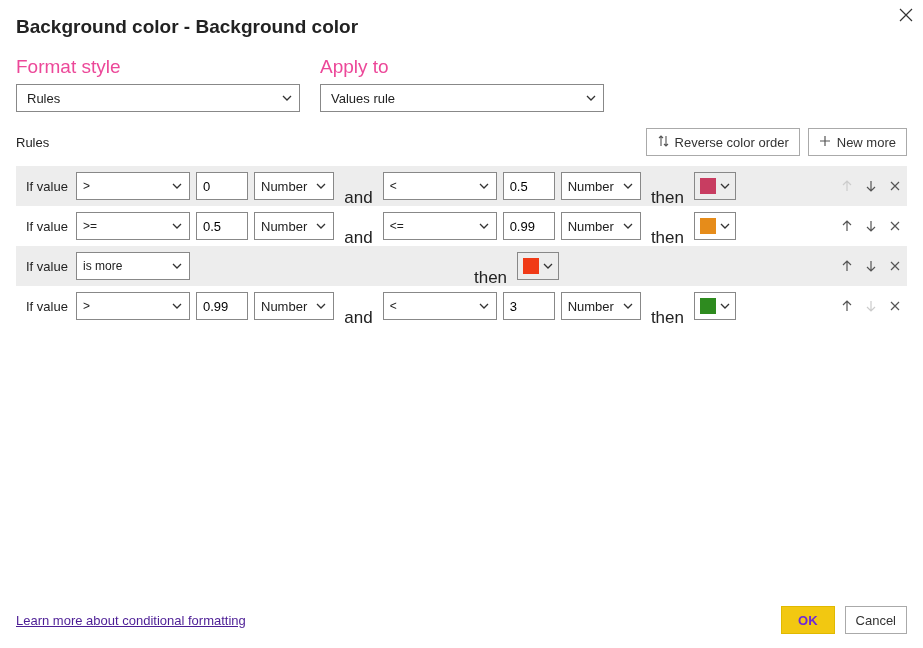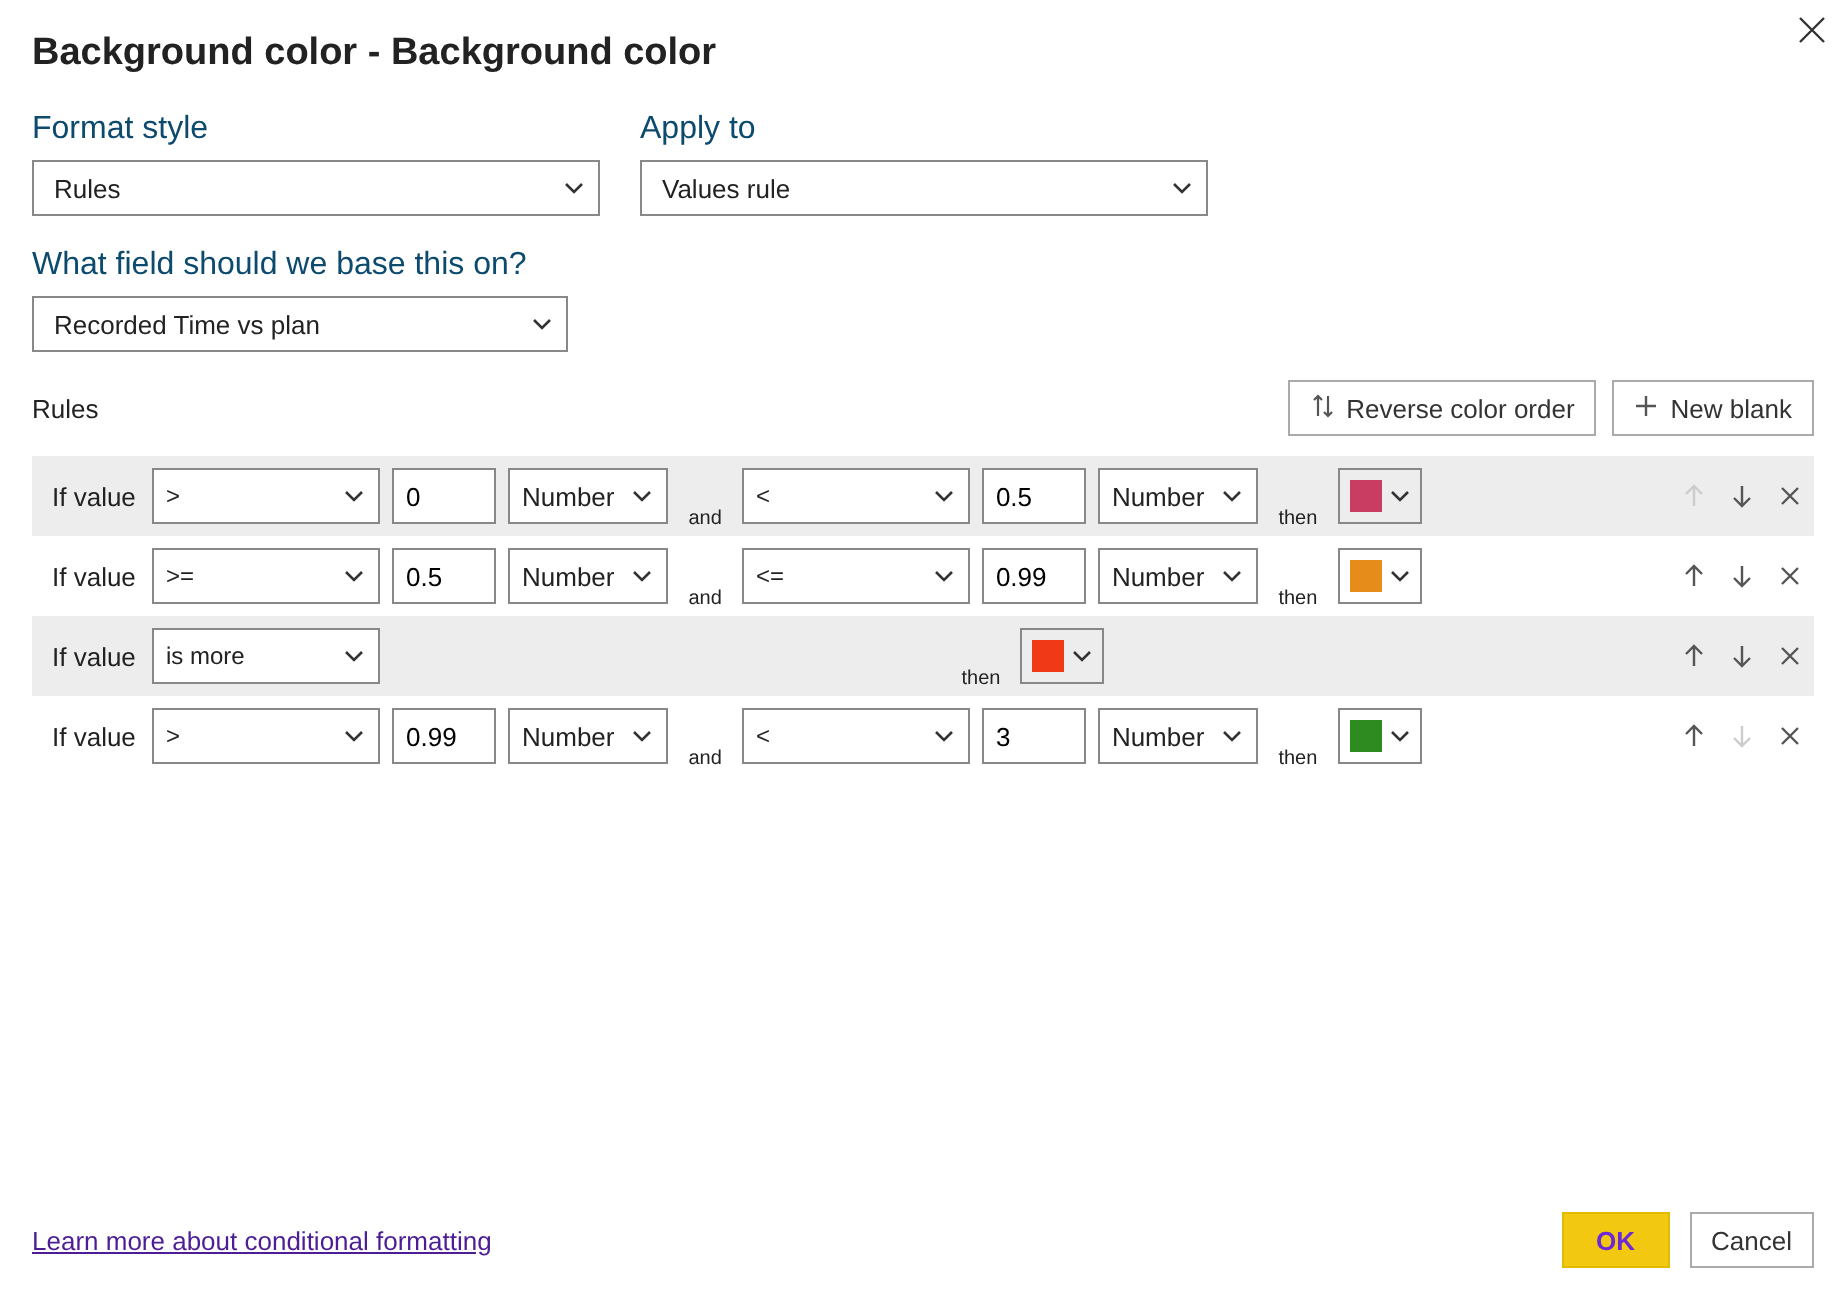--- a/index.html
+++ b/index.html
@@ -2,37 +2,37 @@
 <html><head>
 <meta charset="utf-8">
 <style>
   * { box-sizing: border-box; margin: 0; padding: 0; }
   body { font-family: "Segoe UI", Arial, sans-serif; font-size: 13px; color: #222; background: #fff; width: 923px; height: 648px; position: relative; }
   .dialog { padding: 16px 16px 60px 16px; }
   .close-icon { position: absolute; top: 6px; right: 10px; cursor: pointer; font-size: 18px; color: #333; }
   h1 { font-size: 19px; font-weight: 600; margin-bottom: 18px; }
   .row { display: flex; gap: 20px; margin-bottom: 16px; }
   .field-block { display: flex; flex-direction: column; gap: 6px; }
-  .label { font-size: 16px; color: #0c4a6e; }
+  .label { font-size: 19px; color: #ec4899; }
   .dropdown { position: relative; border: 1px solid #888; background: #fff; height: 28px; min-width: 284px; display: flex; align-items: center; padding: 0 26px 0 10px; cursor: pointer; }
   .dropdown.op { min-width: 114px; padding-left: 6px; font-size: 12px;}
   .dropdown.type { min-width: 72px; padding-left: 6px; }
   .chev { position: absolute; right: 7px; top: 50%; transform: translateY(-50%); }
   .chev svg { display:block; }
   .rules-header { display: flex; align-items: center; justify-content: space-between; margin: 8px 0 10px 0; }
   .rules-header .lbl { font-size: 13px; }
   .rules-buttons { display: flex; gap: 8px; }
   .btn { border: 1px solid #aaa; background: #fff; padding: 0 10px; height: 28px; display: flex; align-items:center; gap:6px; cursor: pointer; font-size: 13px; color:#333; }
   .btn.primary { background: #F2C811; border-color: #e0b900; font-weight: 600; color:#6d28d9; padding: 4px 16px;}
   .rules { display:flex; flex-direction:column; }
   .rule { display: flex; align-items: center; height: 40px; padding: 0 4px 0 10px; gap: 6px; }
   .rule.alt { background: #EDEDED; }
   .iflabel { width: 44px; font-size: 13px; }
   .txtinput { border:1px solid #888; height:28px; width:52px; padding:0 6px; font-size:13px; background:#fff;}
-  .andlbl, .thenlbl { font-size:10px; padding:0 4px;margin-top:23px; }
+  .andlbl, .thenlbl { font-size:17px; padding:0 4px;margin-top:23px; }
   .swatch-dd { border:1px solid #888; height:28px; width:42px; display:flex; align-items:center; justify-content:space-between; padding:0 5px 0 5px; cursor:pointer; }
   .swatch { width:16px; height:16px; display:inline-block; }
   .spacer { flex:1; }
   .rule-ctrls { display:flex; gap:8px; align-items:center;}
   .rule-ctrls .ic { width:16px; height:16px; display:flex; align-items:center; justify-content:center; cursor:pointer; color:#555; }
   .rule-ctrls .ic.disabled { color: #ccc; cursor:default;}
   .footer { position:absolute; bottom: 14px; left: 16px; right:16px; display:flex; align-items:center; justify-content:space-between; }
   .footer a { color: #4c1d95; text-decoration: underline; font-size:13px; }
   .footer .btns { display:flex; gap:10px; }
   .blankfill { flex:1 0 0; min-width: 0; width: 0; }
@@ -67,46 +67,35 @@
         <span>Values rule</span>
         <span class="chev">
             <svg width="10" height="6">
               <path d="M1 1 L5 5 L9 1" stroke="#333" stroke-width="1.3" fill="none"></path>
             </svg>
           </span>
       </div>
     </div>
   </div>
 
-  <div class="field-block" style="margin-bottom:14px;">
-    <div class="label">What field should we base this on?</div>
-    <div class="dropdown" style="min-width:268px; width:268px;">
-      <span>Recorded Time vs plan</span>
-      <span class="chev">
-          <svg width="10" height="6">
-            <path d="M1 1 L5 5 L9 1" stroke="#333" stroke-width="1.3" fill="none"></path>
-          </svg>
-        </span>
-    </div>
-  </div>
 
   <div class="rules-header">
     <div class="lbl">Rules</div>
     <div class="rules-buttons">
       <div class="btn">
         <span><svg width="12" height="14">
               <path d="M4 2 L4 12 M2 4 L4 2 L6 4 M9 12 L9 2 M7 10 L9 12 L11 10" stroke="#555" stroke-width="1.1" fill="none"></path>
             </svg></span>
         <span>Reverse color order</span>
       </div>
       <div class="btn">
         <span><svg width="12" height="12">
               <path d="M6 1 L6 11 M1 6 L11 6" stroke="#555" stroke-width="1.2" fill="none"></path>
             </svg></span>
-        <span>New blank</span>
+        <span>New more</span>
       </div>
     </div>
   </div>
 
   <div class="rules" id="rules-container">
       <div class="rule alt">
         <span class="iflabel">If value</span>
         <div class="dropdown op">
           <span>&gt;</span>
           <span class="chev">

